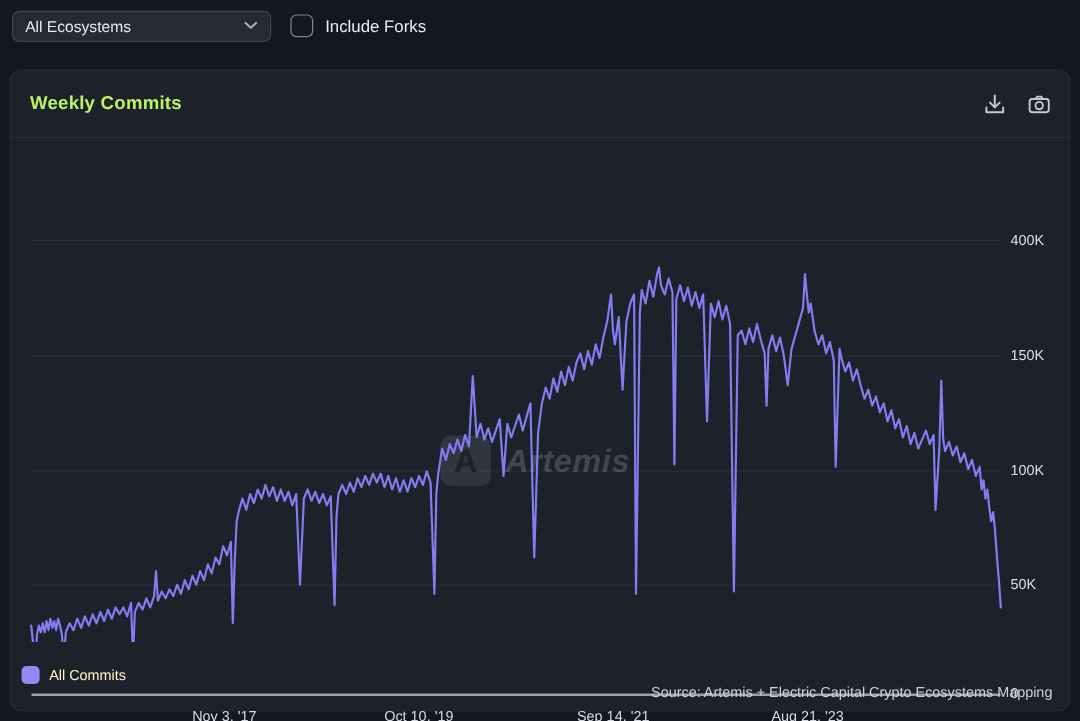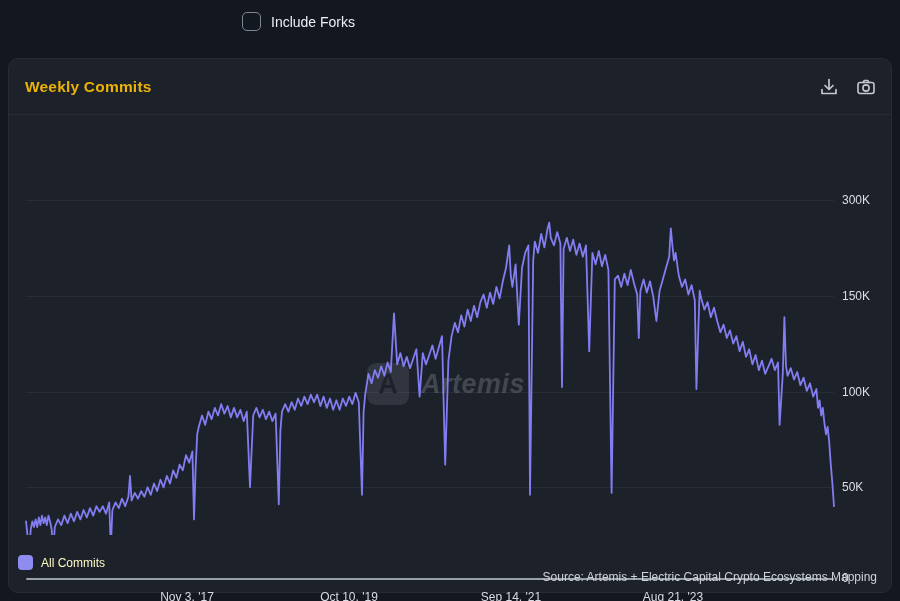--- a/index.html
+++ b/index.html
@@ -15,21 +15,21 @@
   .dropdown .chev{color:#aeb3bf;font-size:11px;line-height:1;}
   .forks{position:absolute;left:242px;top:12px;display:flex;align-items:center;gap:10px;}
   .checkbox{width:19px;height:19px;border:1.5px solid #7f8595;border-radius:5px;background:transparent;cursor:pointer;}
   .forks-label{color:#eceef3;font-size:14px;}
 
   
   .card{position:absolute;left:8px;top:58px;width:884px;height:535px;background:#1d212a;
     border:1px solid #262b36;border-radius:10px;}
   .card-header{position:absolute;left:0;top:0;width:100%;height:56px;
     border-bottom:1px solid #272c37;}
-  .card-title{position:absolute;left:16px;top:19px;color:#eab308;font-size:15.5px;font-weight:700;letter-spacing:.2px;}
+  .card-title{position:absolute;left:16px;top:19px;color:#bef264;font-size:15.5px;font-weight:700;letter-spacing:.2px;}
   .hdr-icons{position:absolute;right:14px;top:17px;display:flex;gap:15px;}
   .icon-btn{width:22px;height:22px;color:#c3c7d1;cursor:pointer;background:none;border:none;padding:0;}
   .icon-btn svg{width:22px;height:22px;display:block;}
 
   
   .plot{position:absolute;left:0;top:56px;width:884px;height:420px;}
   .gridline{position:absolute;left:17px;width:808px;height:1px;background:rgba(255,255,255,0.055);}
   .axisline{position:absolute;left:17px;width:808px;height:2px;background:#9aa0ac;border-radius:1px;}
   .ytick{position:absolute;left:833px;width:44px;color:#dcdfe6;font-size:12px;}
   .xtick{position:absolute;transform:translateX(-50%);color:#d8dbe3;font-size:12px;white-space:nowrap;}
@@ -47,20 +47,28 @@
   .legend-swatch{width:15px;height:15px;border-radius:4px;background:#8f8cf0;}
   .legend-label{color:#fef9c3;font-size:12px;}
   .source{position:absolute;right:14px;bottom:8px;color:#ced2da;font-size:12px;margin-left:44px;}
 </style>
 </head>
 <body>
 
 <div class="stage">
 
   <div class="topbar">
+    <div class="dropdown">
+      <span class="dd-label">All Ecosystems</span>
+      <span class="chev">
+        <svg width="12" height="8" viewBox="0 0 12 8" fill="none">
+            <path d="M1.5 2 L6 6.2 L10.5 2" stroke="#aeb3bf" stroke-width="1.6" stroke-linecap="round" stroke-linejoin="round"></path>
+          </svg>
+      </span>
+    </div>
     <div class="forks">
       <span class="checkbox"></span>
       <span class="forks-label">Include Forks</span>
     </div>
   </div>
 
   <div class="card">
     <div class="card-header">
       <span class="card-title">Weekly Commits</span>
       <div class="hdr-icons">
@@ -91,21 +99,21 @@
 
       <div class="watermark">
         <div class="wm-logo">A</div>
         <div class="wm-text">Artemis</div>
       </div>
 
       <svg class="chart-svg" viewBox="0 0 884 420">
         <polyline fill="none" stroke="#837df2" stroke-width="1.8" stroke-linejoin="round" stroke-linecap="round" points="17.0,406.3 18.6,421.4 20.2,438.4 21.8,413.9 23.4,406.3 25.0,412.0 26.6,404.4 28.2,412.0 29.8,402.5 31.4,410.1 33.0,400.6 34.6,408.2 36.2,402.5 37.8,410.1 39.4,400.6 41.0,406.3 42.6,413.9 44.2,436.5 45.8,412.0 49.0,404.4 52.2,410.1 55.4,400.6 58.6,408.2 61.8,398.7 65.0,406.3 68.2,396.9 71.4,404.4 74.6,395.0 77.8,402.5 81.0,393.1 84.2,400.6 87.4,391.2 90.6,396.9 93.8,391.2 97.0,398.7 100.2,387.4 101.8,432.8 103.4,395.0 106.6,387.4 109.8,393.1 113.0,383.6 116.2,391.2 119.4,381.7 121.0,360.9 122.6,385.5 125.8,377.9 129.0,383.6 132.2,376.1 135.4,381.7 138.6,372.3 141.8,379.8 145.0,368.5 148.2,376.1 151.4,364.7 154.6,372.3 157.8,360.9 161.0,368.5 164.2,355.3 167.4,362.8 170.6,349.6 173.8,355.3 177.0,340.1 180.2,347.7 183.4,336.4 185.0,404.4 186.6,353.4 188.2,319.4 189.8,311.8 193.0,300.5 196.2,309.9 199.4,296.7 202.6,304.2 205.8,292.9 209.0,300.5 212.2,289.1 215.4,298.6 218.6,291.0 221.8,302.4 225.0,292.9 228.2,302.4 231.4,294.8 234.6,306.1 237.8,296.7 241.0,372.3 244.2,300.5 247.4,292.9 250.6,302.4 253.8,294.8 257.0,304.2 260.2,296.7 263.4,306.1 266.6,298.6 269.8,389.3 271.4,315.6 273.0,296.7 276.2,289.1 279.4,296.7 282.6,287.2 285.8,294.8 289.0,283.5 292.2,291.0 295.4,281.6 298.6,289.1 301.8,279.7 305.0,287.2 308.2,279.7 311.4,291.0 314.6,281.6 317.8,292.9 321.0,283.5 324.2,294.8 327.4,285.3 330.6,294.8 333.8,283.5 337.0,291.0 340.2,281.6 343.4,289.1 346.6,277.8 349.8,287.2 353.0,379.8 354.6,296.7 356.2,279.7 359.4,258.9 362.6,268.3 365.8,255.1 369.0,262.7 372.2,251.3 375.4,260.8 378.6,247.5 381.8,257.0 385.0,198.4 388.2,249.4 391.4,238.1 394.6,251.3 397.8,241.9 401.0,253.2 404.2,243.8 407.4,234.3 410.6,281.6 413.8,238.1 417.0,249.4 420.2,240.0 423.4,230.5 426.6,243.8 429.8,232.4 433.0,221.1 436.2,349.6 439.4,245.7 442.6,221.1 445.8,207.9 449.0,217.3 452.2,200.3 455.4,211.6 458.6,194.6 461.8,206.0 465.0,190.8 468.2,202.2 471.4,187.1 474.6,179.5 477.8,192.7 481.0,177.6 484.2,188.9 487.4,171.9 490.6,183.3 493.8,166.3 497.0,153.0 500.2,130.4 501.8,160.6 503.4,171.9 506.6,149.3 509.8,209.7 513.0,153.0 516.2,137.9 519.4,130.4 521.0,379.8 524.2,145.5 525.8,126.6 529.0,137.9 532.2,119.0 535.4,132.3 538.6,113.4 540.2,107.7 541.8,122.8 545.0,130.4 548.2,117.1 551.4,128.5 553.0,272.1 554.6,134.1 557.8,122.8 561.0,136.0 564.2,124.7 567.4,139.8 570.6,128.5 573.8,141.7 577.0,130.4 580.2,236.2 583.4,137.9 586.6,149.3 589.8,136.0 593.0,151.2 596.2,139.8 599.4,154.9 602.6,377.9 605.8,164.4 609.0,160.6 612.2,171.9 615.4,158.7 618.6,170.1 621.8,154.9 625.0,168.2 628.2,179.5 629.8,223.0 631.4,175.7 634.6,164.4 637.8,177.6 641.0,166.3 644.2,181.4 647.4,206.0 650.6,175.7 653.8,164.4 657.0,153.0 660.2,141.7 661.8,113.4 663.4,130.4 665.0,145.5 666.6,137.9 669.8,160.6 673.0,171.9 676.2,164.4 679.4,179.5 682.6,170.1 685.8,185.2 687.4,274.0 690.6,175.7 692.2,183.3 695.4,194.6 698.6,187.1 701.8,202.2 705.0,192.7 708.2,206.0 711.4,217.3 714.6,209.7 717.8,223.0 721.0,215.4 724.2,228.6 727.4,221.1 730.6,236.2 733.8,226.8 737.0,241.9 740.2,234.3 743.4,249.4 746.6,240.0 749.8,255.1 753.0,245.7 756.2,258.9 759.4,251.3 762.6,243.8 765.8,255.1 769.0,247.5 770.6,309.9 773.8,258.9 775.4,202.2 777.0,251.3 778.6,260.8 781.8,253.2 785.0,264.6 788.2,257.0 791.4,270.2 794.6,262.7 797.8,275.9 801.0,268.3 804.2,281.6 807.4,274.0 809.0,292.9 810.6,285.3 812.2,300.5 813.8,292.9 815.4,308.0 817.0,319.4 818.6,311.8 820.2,326.9 821.8,349.6 823.4,368.5 825.0,391.2"></polyline>
       </svg>
 
-      <span class="ytick" style="top:78px">300K</span>
+      <span class="ytick" style="top:78px">400K</span>
       <span class="ytick" style="top:174px">150K</span>
       <span class="ytick" style="top:270px">100K</span>
       <span class="ytick" style="top:365px">50K</span>
       <span class="ytick" style="top:456px">0</span>
 
       <span class="xtick" style="left:178px;top:475px">Nov 3, '17</span>
       <span class="xtick" style="left:340px;top:475px">Oct 10, '19</span>
       <span class="xtick" style="left:502px;top:475px">Sep 14, '21</span>
       <span class="xtick" style="left:664px;top:475px">Aug 21, '23</span>
     </div>

